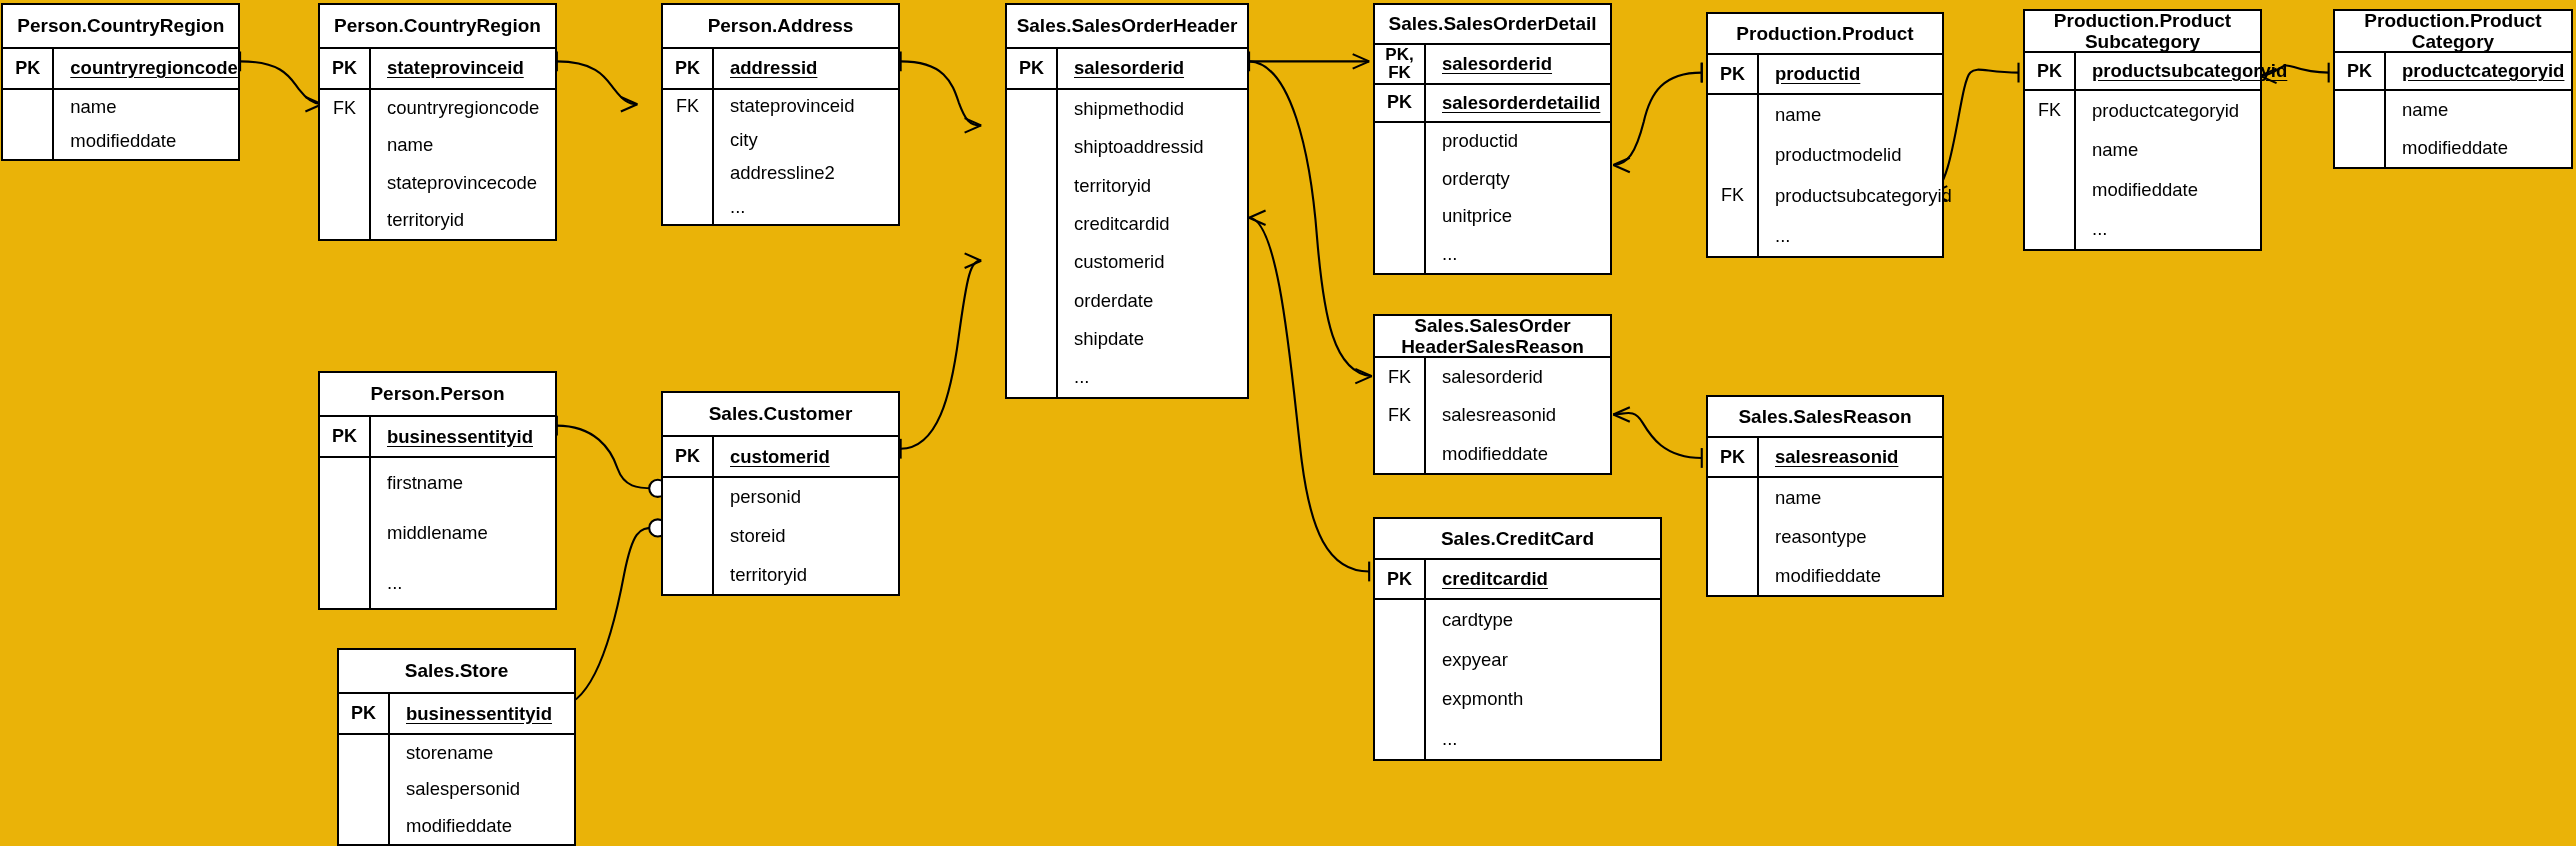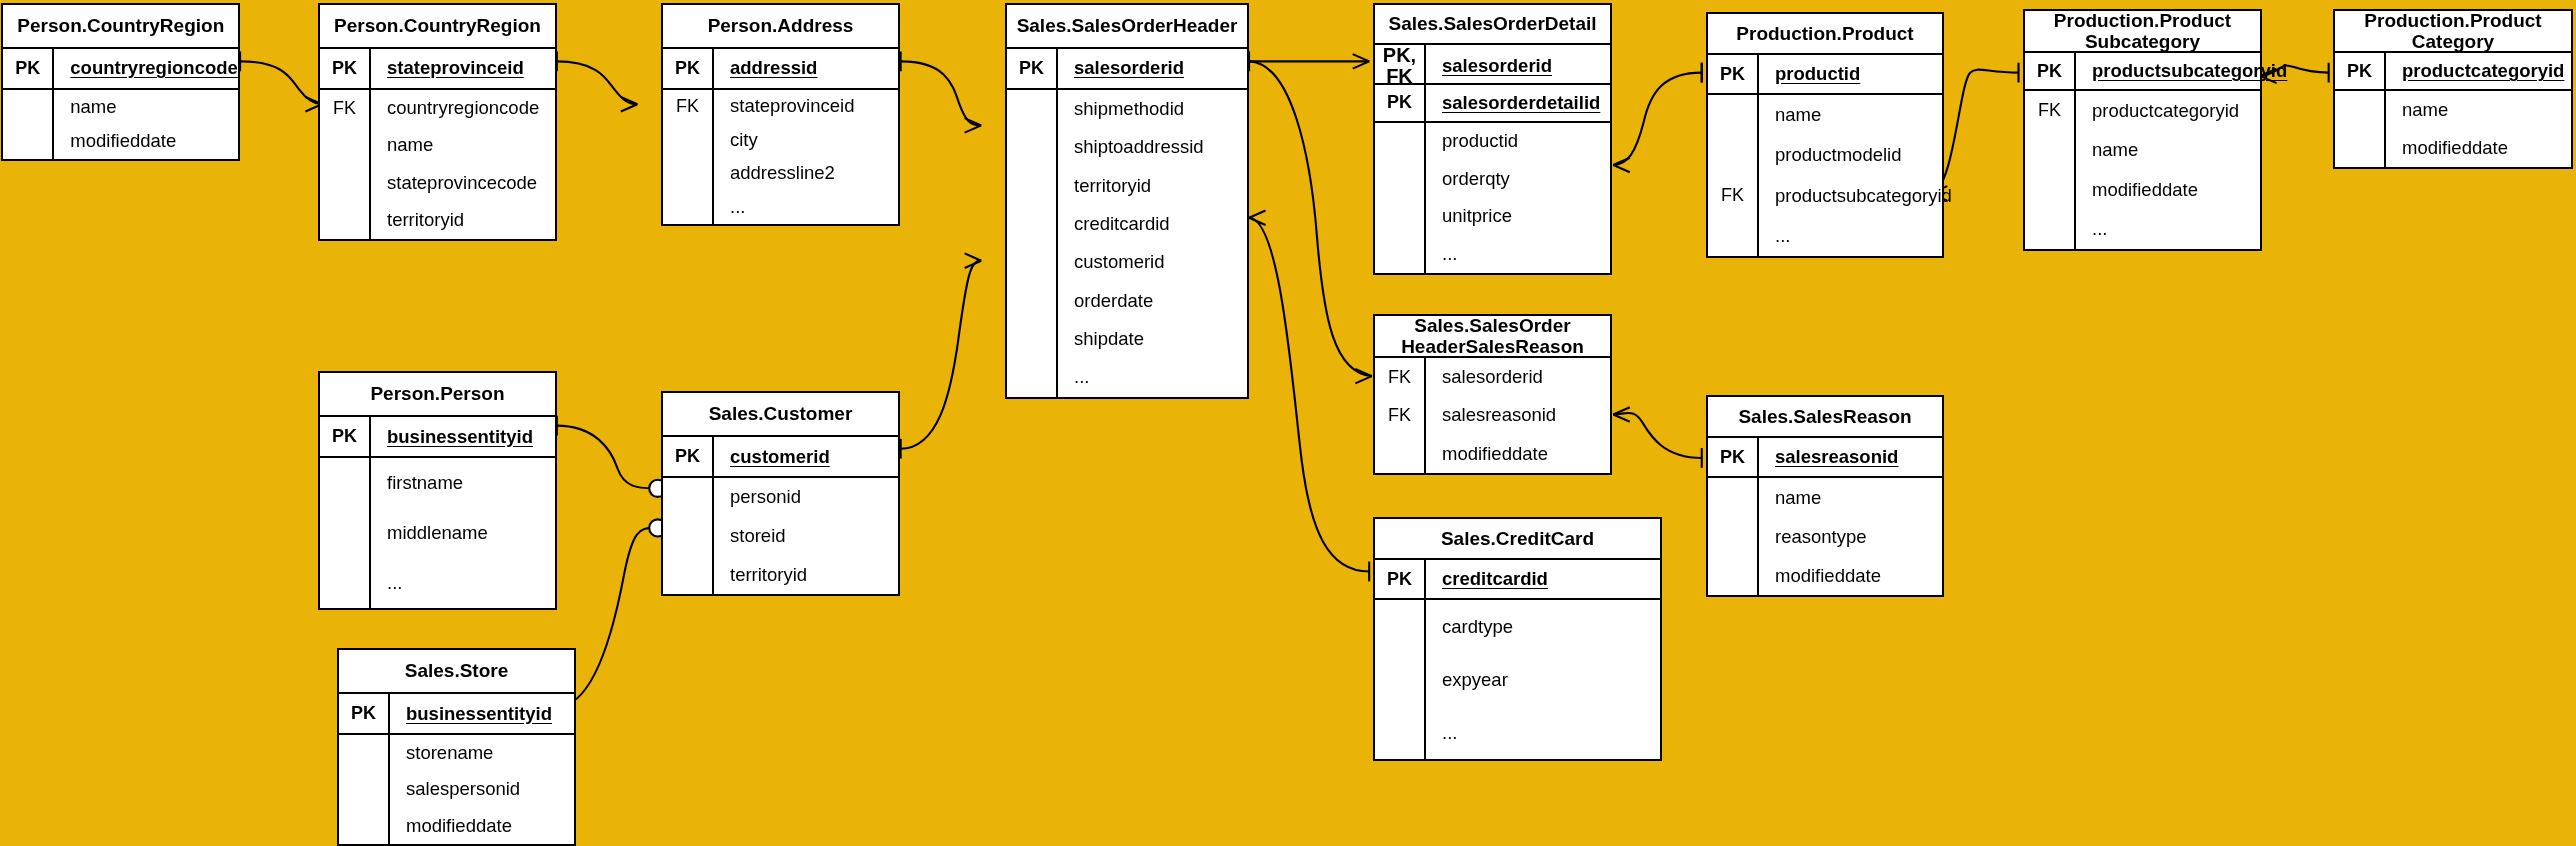--- a/index.html
+++ b/index.html
@@ -315,21 +315,21 @@
         <div class="keycol-filler"></div>
         <div class="attr-name">...</div>
       </div>
     </div>
   </div>
 
   <div class="entity" style="left:1373px; top:2.6px; width:239px; height:272px;">
     <div class="ent-title" style="height:40px;text-align:center;">Sales.SalesOrderDetail</div>
     <div class="ent-section divider" style="height:40px;">
       <div class="attr-row">
-        <div class="attr-key bold" style="font-size:20px;">PK,
+        <div class="attr-key bold" style="font-size:17px;">PK,
 FK</div>
         <div class="attr-name pk">salesorderid</div>
       </div>
     </div>
     <div class="ent-section divider" style="height:38px;">
       <div class="attr-row">
         <div class="attr-key bold">PK</div>
         <div class="attr-name pk">salesorderdetailid</div>
       </div>
     </div>
@@ -558,19 +558,23 @@
       <div class="attr-row">
         <div class="keycol-filler"></div>
         <div class="attr-name">cardtype</div>
       </div>
       <div class="attr-row">
         <div class="keycol-filler"></div>
         <div class="attr-name">expyear</div>
       </div>
       <div class="attr-row">
         <div class="keycol-filler"></div>
+        <div class="attr-name">expmonth</div>
+      </div>
+      <div class="attr-row">
+        <div class="keycol-filler"></div>
         <div class="attr-name">...</div>
       </div>
     </div>
   </div>
 
 </div>
 
 
 </body></html>

